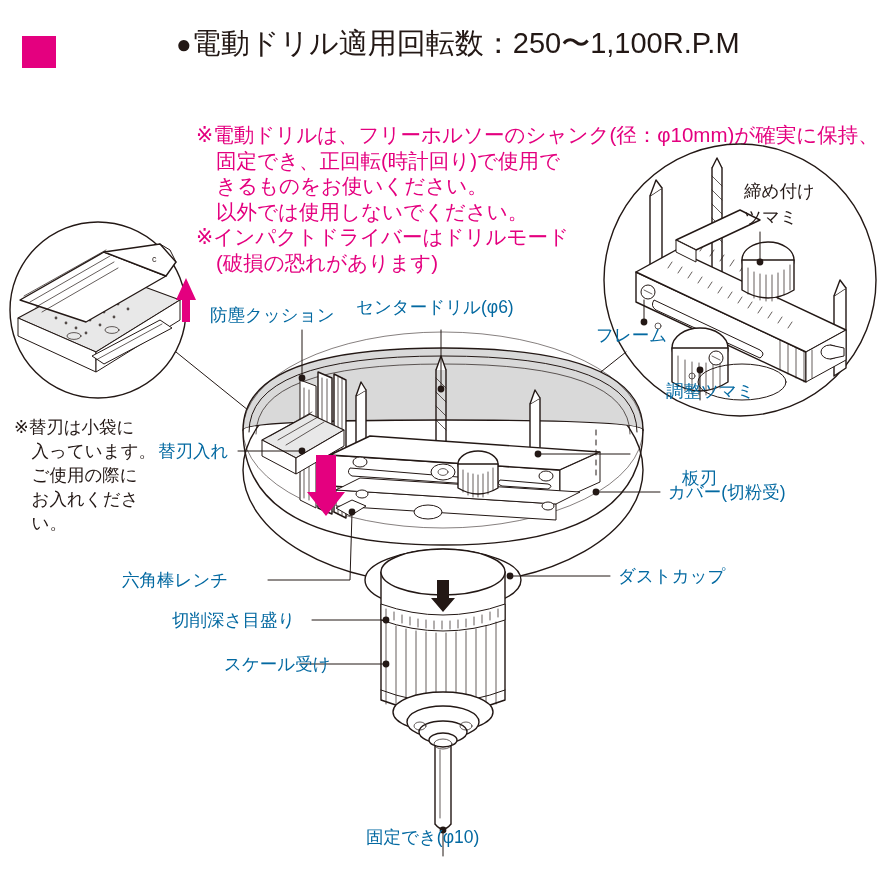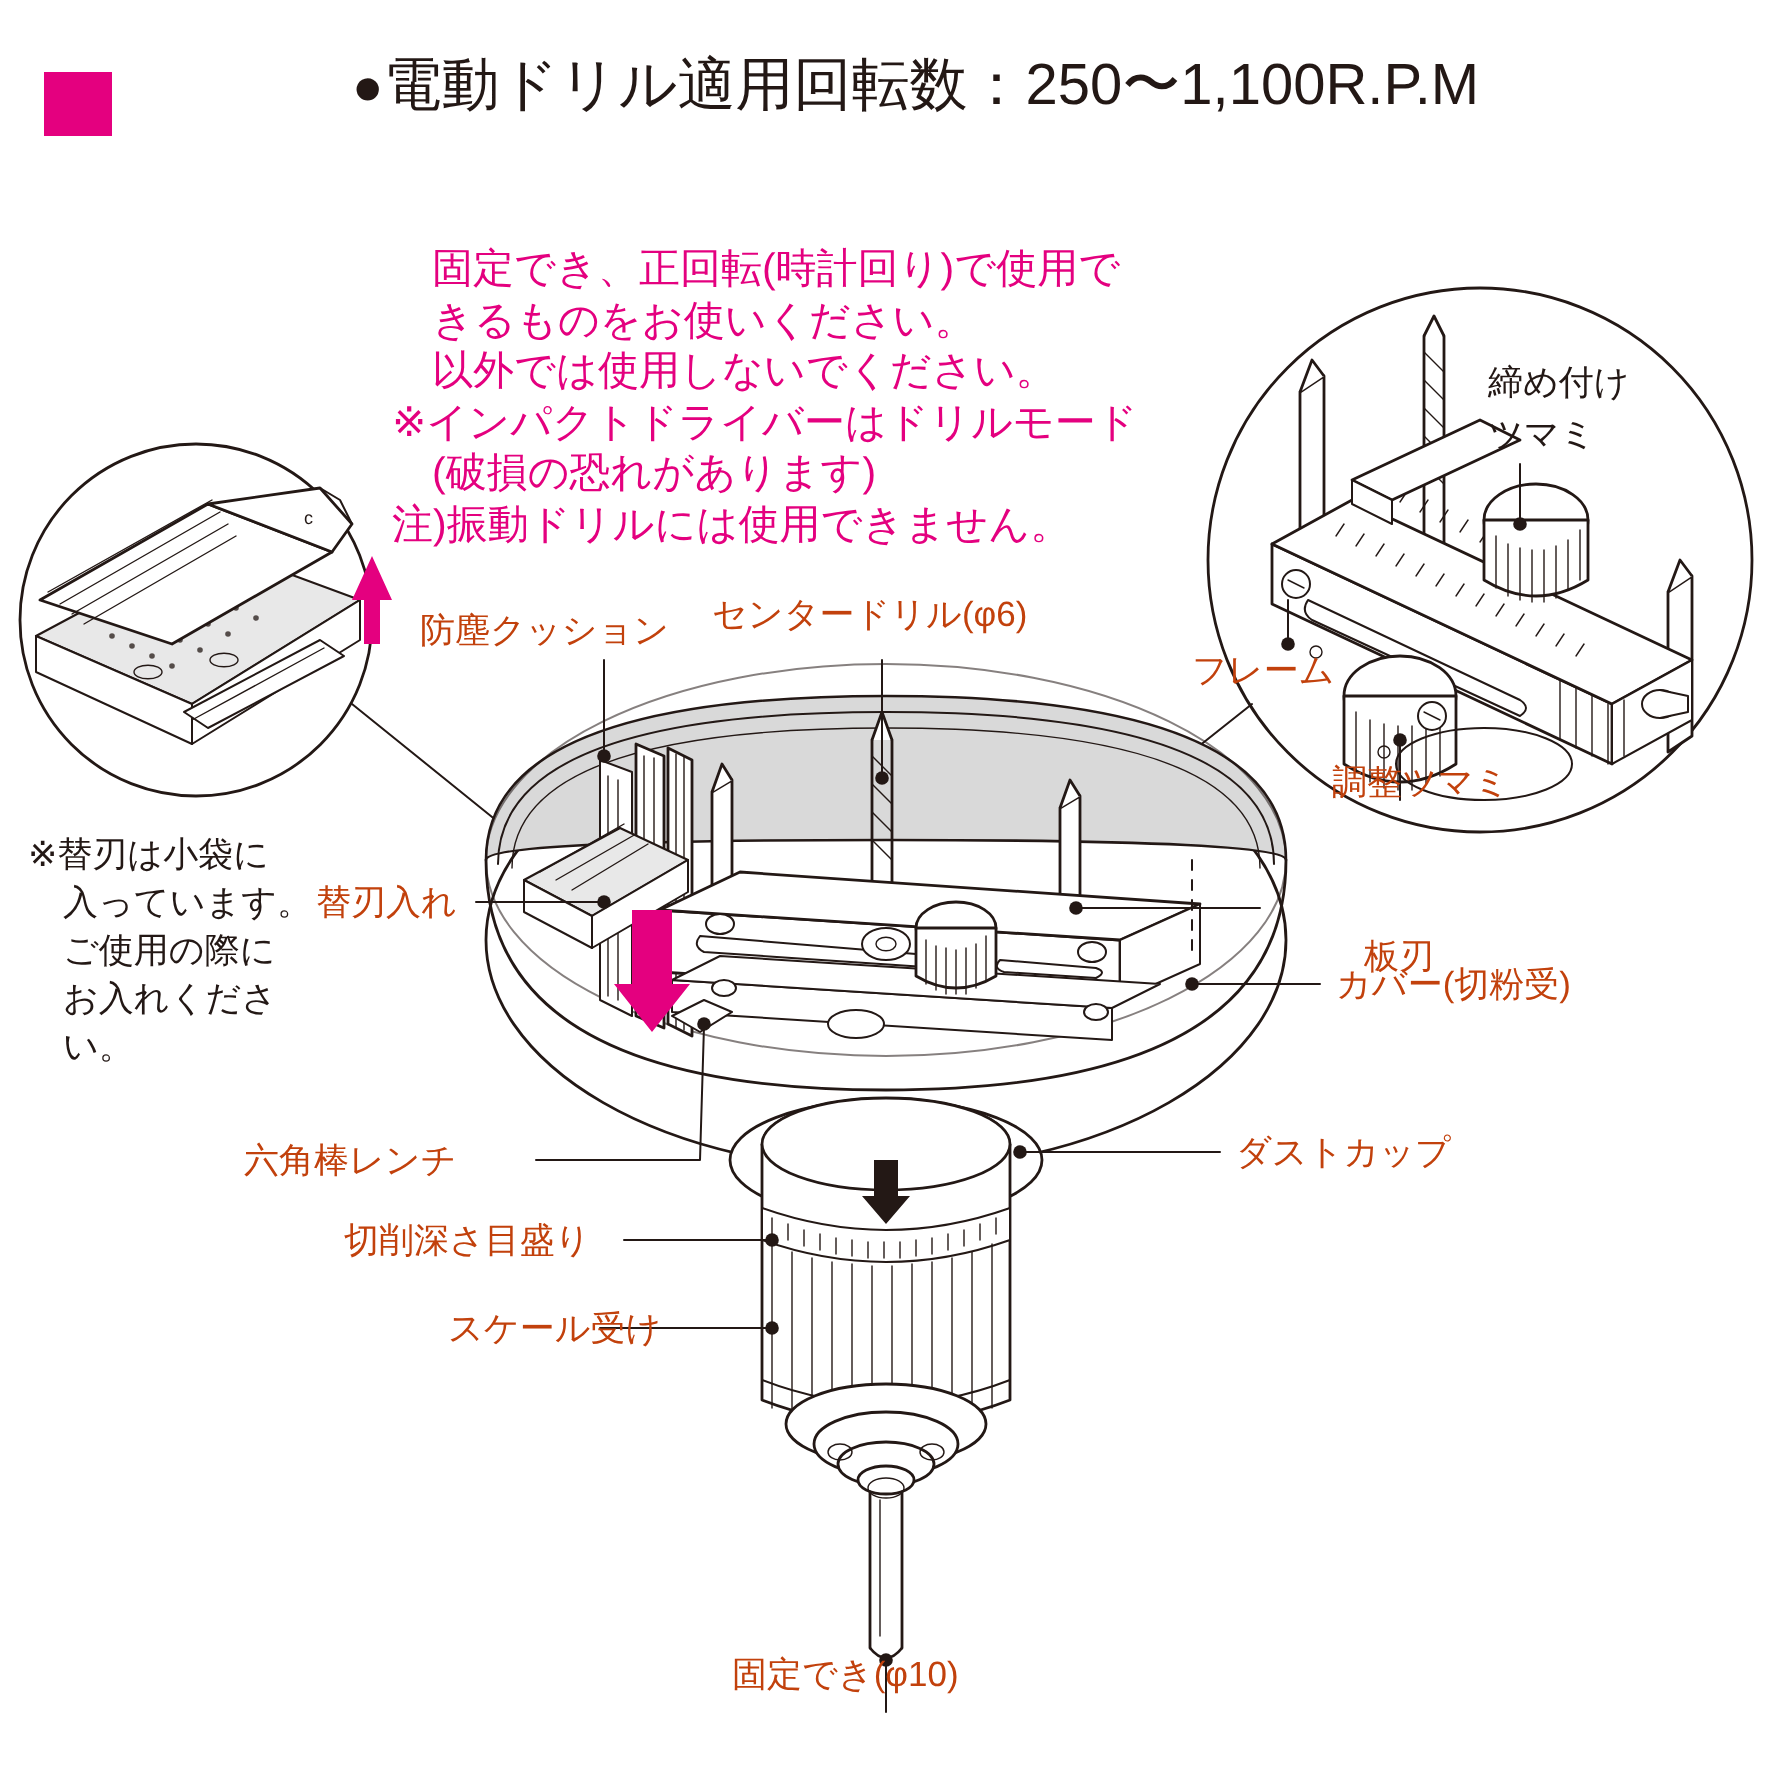--- a/index.html
+++ b/index.html
@@ -38,21 +38,21 @@
     position:absolute;left:196px;top:122px;width:690px;
     color:var(--magenta,#e4007f);
     font-size:20.5px;line-height:25.5px;letter-spacing:0px;
   }
   .caution-line{white-space:nowrap;}
   .caution-line.ind{padding-left:20px;}
 
   
   .lbl{
     position:absolute;font-size:17.5px;line-height:22px;
-    color:#c2410c;white-space:nowrap;
+    color:#0369a1;white-space:nowrap;
   }
   .note{
     position:absolute;font-size:17.5px;line-height:24px;
     color:#231815;white-space:pre-line;
   }
 
   svg{display:block;}
   .art{position:absolute;left:0;top:0;width:886px;height:886px;pointer-events:none;}
 
   .ink{fill:none;stroke:#231815;stroke-width:1.4;stroke-linejoin:round;stroke-linecap:round;}
@@ -73,26 +73,26 @@
   <div class="spec-header">
     <div class="spec-marker"></div>
     <div class="spec-lines">
       <div class="spec-line">
         <span class="bullet">●</span><span>電動ドリル適用回転数：250〜1,100R.P.M</span>
       </div>
     </div>
   </div>
 
   <div class="cautions">
+    <div class="caution-line">※電動ドリルは、フリーホルソーのシャンク(径：φ10mm)が確実に保持、</div>
     <div class="caution-line ind">固定でき、正回転(時計回り)で使用で</div>
     <div class="caution-line ind">きるものをお使いください。</div>
     <div class="caution-line ind">以外では使用しないでください。</div>
     <div class="caution-line">※インパクトドライバーはドリルモード</div>
     <div class="caution-line ind">(破損の恐れがあります)</div>
-    <div class="caution-line">注)振動ドリルには使用できません。</div>
   </div>
 
   <svg class="art" viewBox="0 0 886 886" xmlns="http://www.w3.org/2000/svg">
 
     <g>
       <circle cx="98" cy="310" r="88" class="fill-w"></circle>
 
       <path d="M176,352 L300,452" class="ink-thin"></path>
       <path d="M176,352 L262,376" class="ink-thin" opacity="0"></path>
 

